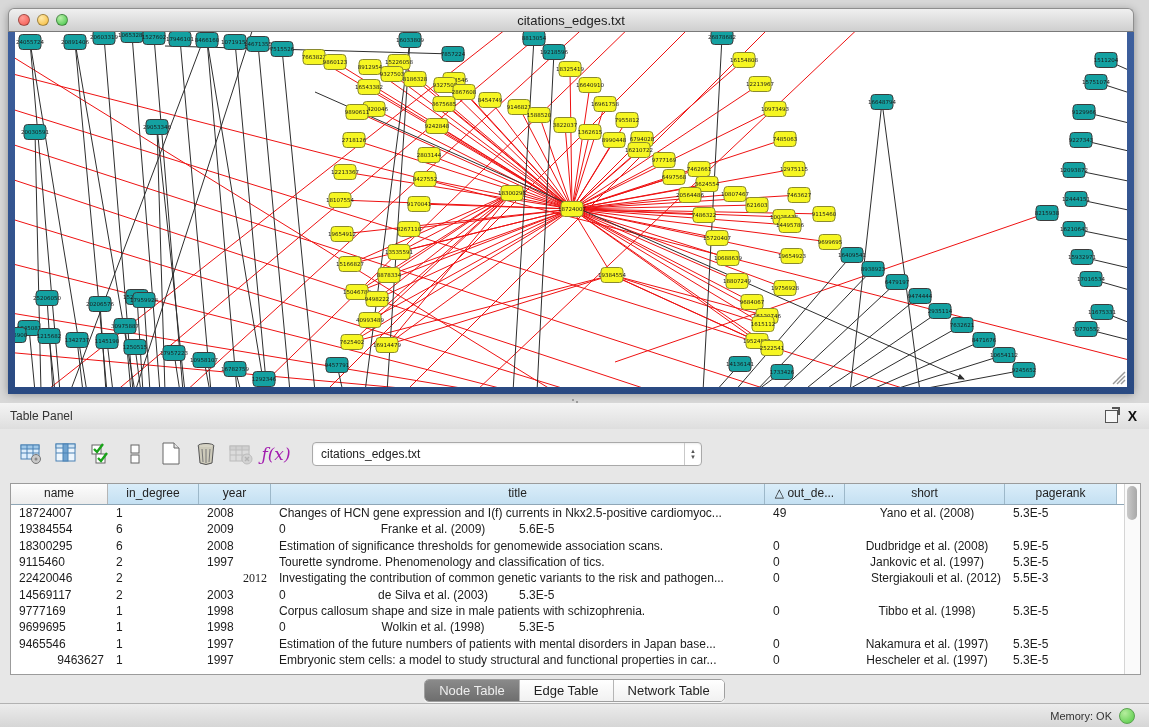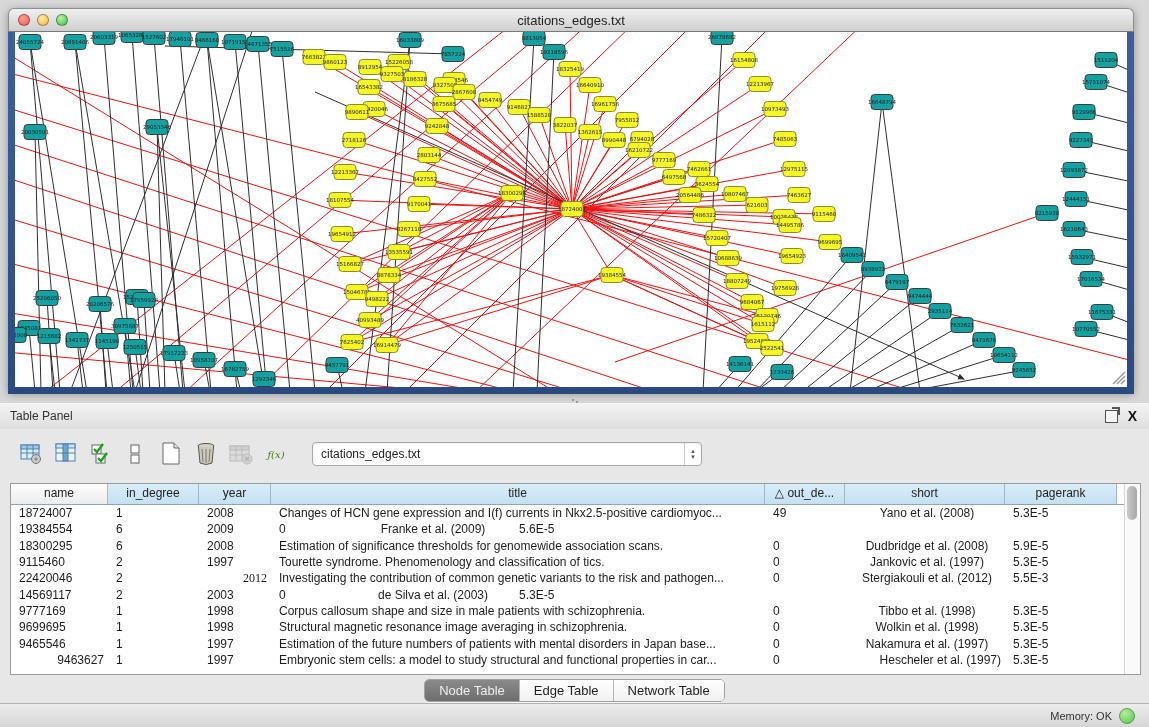--- a/index.html
+++ b/index.html
@@ -23,21 +23,21 @@
   .panel-header{position:absolute;left:0;top:403px;width:1149px;height:26px;background:linear-gradient(#f4f4f4,#dedede);border-bottom:1px solid #c2c2c2;display:flex;align-items:center;}
   .panel-title{font-size:12px;color:#333;padding-left:10px;flex:1;}
   .panel-btns{display:flex;align-items:center;gap:10px;padding-right:12px;}
   .float-ico{width:11px;height:11px;border:1px solid #555;position:relative;background:#f6f6f6;}
   .float-ico:before{content:"";position:absolute;right:-3px;top:-4px;width:6px;height:6px;border-top:2px solid #555;border-right:2px solid #555;}
   .close-x{font-size:14px;font-weight:bold;color:#111;line-height:14px;}
   
   .panel-body{position:absolute;left:0;top:429px;width:1149px;height:274px;background:#e7e7e7;}
   .toolbar{display:flex;align-items:center;gap:9px;padding:12px 0 10px 18px;}
   .tbtn{width:26px;height:26px;display:flex;align-items:center;justify-content:center;}
-  .fx{font-family:"DejaVu Serif",serif;font-style:italic;font-size:10px;color:#4d7c0f;}
+  .fx{font-family:"DejaVu Serif",serif;font-style:italic;font-size:17px;color:#a21caf;}
   .combo{margin-left:14px;width:388px;height:22px;background:#fff;border:1px solid #a9a9a9;border-radius:4px;display:flex;align-items:center;box-shadow:inset 0 1px 2px rgba(0,0,0,.08);}
   .combo-text{flex:1;font-size:12px;color:#222;padding-left:8px;}
   .combo-step{width:16px;height:100%;border-left:1px solid #c9c9c9;display:flex;flex-direction:column;align-items:center;justify-content:center;color:#555;}
   .combo-step span{font-size:6px;line-height:6px;}
   
   .tablebox{position:absolute;left:10px;top:54px;width:1129px;height:190px;border:1px solid #9b9b9b;background:#fff;display:flex;}
   .tgrid{width:1114px;display:flex;flex-direction:column;}
   .thead{display:flex;height:20px;border-bottom:1px solid #8fa6b6;}
   .hcell{box-sizing:border-box;font-size:12px;color:#222;text-align:center;line-height:19px;background:linear-gradient(#daedf9,#c4e0f2);border-right:1px solid #9db8c9;overflow:hidden;white-space:nowrap;}
   .hcell.first{background:linear-gradient(#fdfdfd,#ececec);border-right:1px solid #b5b5b5;}
@@ -908,21 +908,21 @@
             <div class="tcell" style="width: 80px; text-align: left;">0</div>
             <div class="tcell" style="width: 160px; text-align: center;">Jankovic et al. (1997)</div>
             <div class="tcell" style="width: 112px; text-align: left;">5.3E-5</div>
           </div>
           <div class="trow">
             <div class="tcell" style="width: 97px; text-align: left;">22420046</div>
             <div class="tcell" style="width: 91px; text-align: left;">2</div>
             <div class="tcell" style="width: 72px; text-align: right; font-family: Liberation Serif, serif;">2012</div>
             <div class="tcell" style="width: 494px; text-align: left;">Investigating the contribution of common genetic variants to the risk and pathogen...</div>
             <div class="tcell" style="width: 80px; text-align: left;">0</div>
-            <div class="tcell" style="width: 160px; text-align: center;">Stergiakouli et al. (2012)</div>
+            <div class="tcell" style="width: 160px; text-align: right;">Stergiakouli et al. (2012)</div>
             <div class="tcell" style="width: 112px; text-align: left;">5.5E-3</div>
           </div>
           <div class="trow">
             <div class="tcell" style="width: 97px; text-align: left;">14569117</div>
             <div class="tcell" style="width: 91px; text-align: left;">2</div>
             <div class="tcell" style="width: 72px; text-align: left;">2003</div>
             <div class="tcell" style="width: 80px; text-align: left;">0</div>
             <div class="tcell" style="width: 160px; text-align: center;">de Silva et al. (2003)</div>
             <div class="tcell" style="width: 112px; text-align: left;">5.3E-5</div>
           </div>
@@ -932,41 +932,40 @@
             <div class="tcell" style="width: 72px; text-align: left;">1998</div>
             <div class="tcell" style="width: 494px; text-align: left;">Corpus callosum shape and size in male patients with schizophrenia.</div>
             <div class="tcell" style="width: 80px; text-align: left;">0</div>
             <div class="tcell" style="width: 160px; text-align: center;">Tibbo et al. (1998)</div>
             <div class="tcell" style="width: 112px; text-align: left;">5.3E-5</div>
           </div>
           <div class="trow">
             <div class="tcell" style="width: 97px; text-align: left;">9699695</div>
             <div class="tcell" style="width: 91px; text-align: left;">1</div>
             <div class="tcell" style="width: 72px; text-align: left;">1998</div>
-            <div class="tcell" style="width: 494px; text-align: left;">Structural magnetic resonance image averaging in schizophrenia.</div>
             <div class="tcell" style="width: 80px; text-align: left;">0</div>
             <div class="tcell" style="width: 160px; text-align: center;">Wolkin et al. (1998)</div>
             <div class="tcell" style="width: 112px; text-align: left;">5.3E-5</div>
           </div>
           <div class="trow">
             <div class="tcell" style="width: 97px; text-align: left;">9465546</div>
             <div class="tcell" style="width: 91px; text-align: left;">1</div>
             <div class="tcell" style="width: 72px; text-align: left;">1997</div>
             <div class="tcell" style="width: 494px; text-align: left;">Estimation of the future numbers of patients with mental disorders in Japan base...</div>
             <div class="tcell" style="width: 80px; text-align: left;">0</div>
             <div class="tcell" style="width: 160px; text-align: center;">Nakamura et al. (1997)</div>
             <div class="tcell" style="width: 112px; text-align: left;">5.3E-5</div>
           </div>
           <div class="trow">
             <div class="tcell" style="width: 97px; text-align: right;">9463627</div>
             <div class="tcell" style="width: 91px; text-align: left;">1</div>
             <div class="tcell" style="width: 72px; text-align: left;">1997</div>
             <div class="tcell" style="width: 494px; text-align: left;">Embryonic stem cells: a model to study structural and functional properties in car...</div>
             <div class="tcell" style="width: 80px; text-align: left;">0</div>
-            <div class="tcell" style="width: 160px; text-align: right;">Hescheler et al. (1997)</div>
+            <div class="tcell" style="width: 160px; text-align: center;">Hescheler et al. (1997)</div>
             <div class="tcell" style="width: 112px; text-align: left;">5.3E-5</div>
           </div>
         </div>
     </div>
     <div class="vscroll">
         <div class="vthumb"></div>
       </div>
   </div>
 
   <div class="tabs-row">

